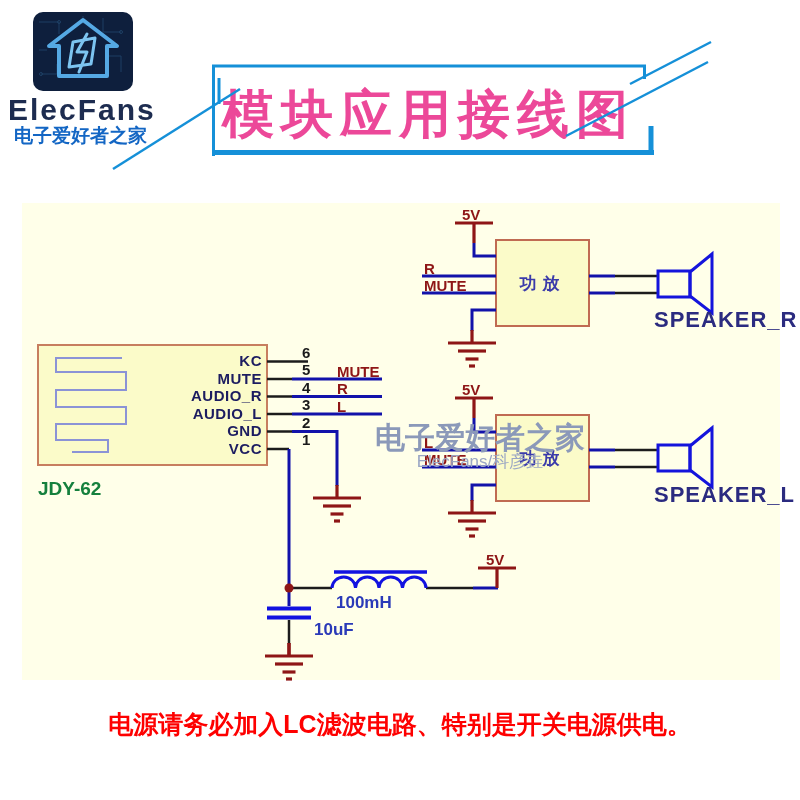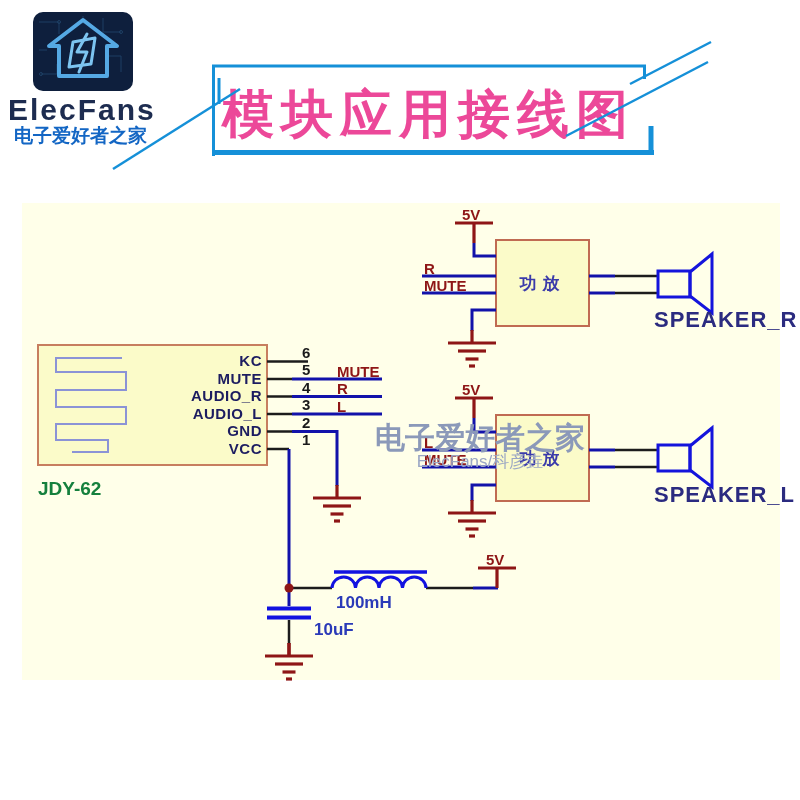--- a/index.html
+++ b/index.html
@@ -197,13 +197,14 @@
 <div class="lbl spklbl" style="left:654px;top:482px;">SPEAKER_L</div>
 
 <div class="lbl value" style="left:336px;top:593px;">100mH</div>
 <div class="lbl value" style="left:314px;top:620px;">10uF</div>
 <div class="lbl maroon" style="left:486px;top:551px;">5V</div>
 
 <div id="wm1" class="lbl">电子爱好者之家</div>
 <div id="wm2" class="lbl">ElecFans/科彦垚</div>
 
 <div id="hint" class="abs">
+  <div>电源请务必加入LC滤波电路、特别是开关电源供电。</div>
 </div>
 
 </body></html>

